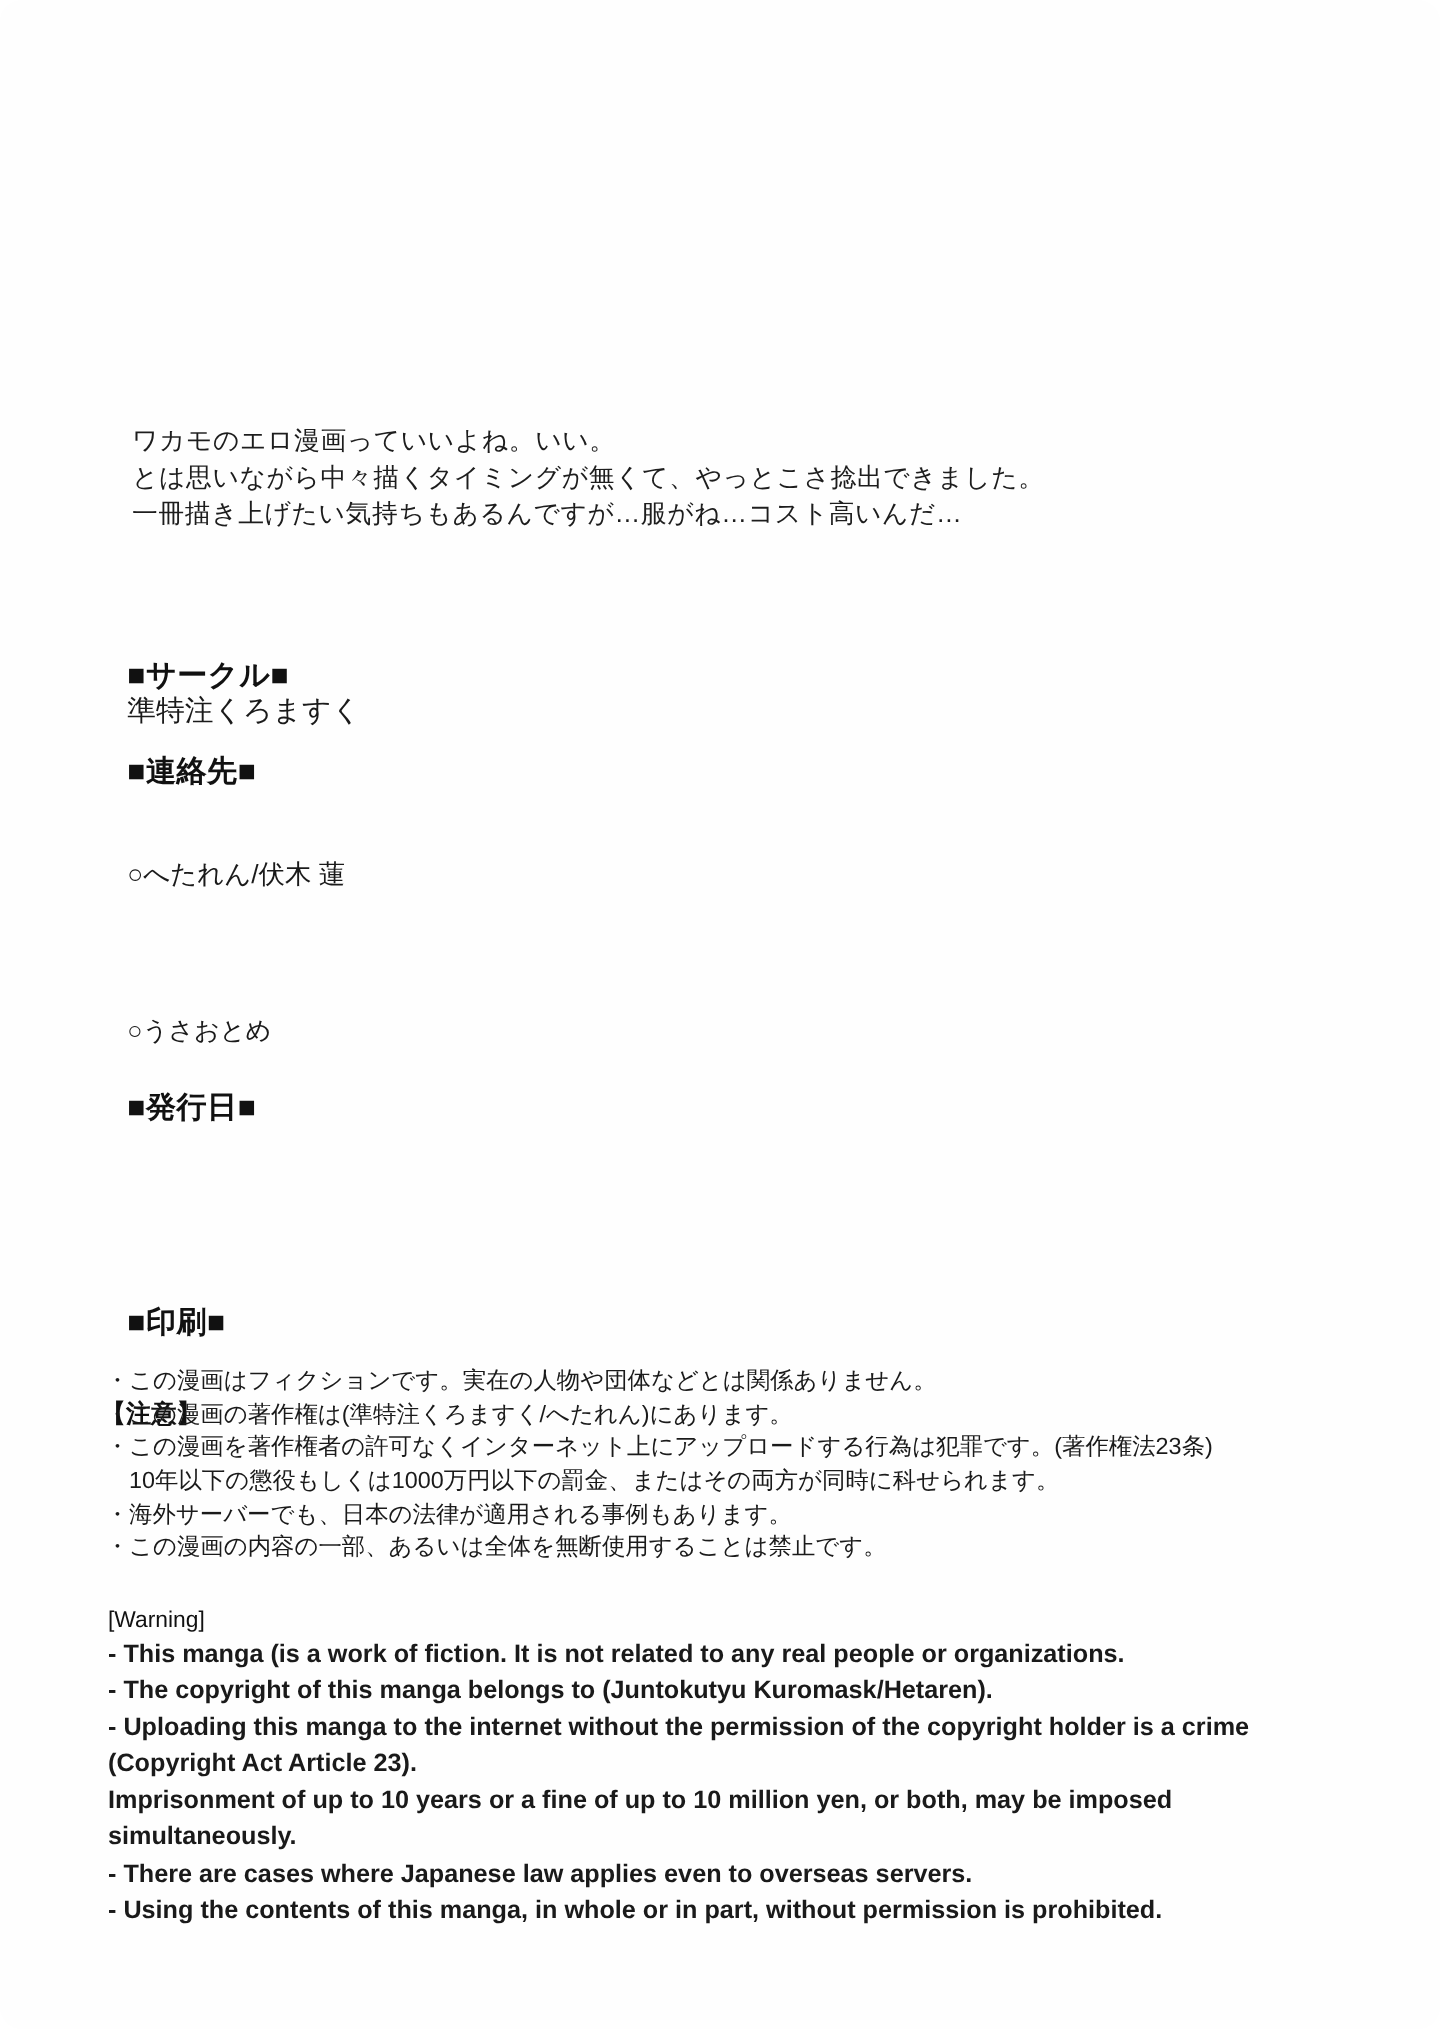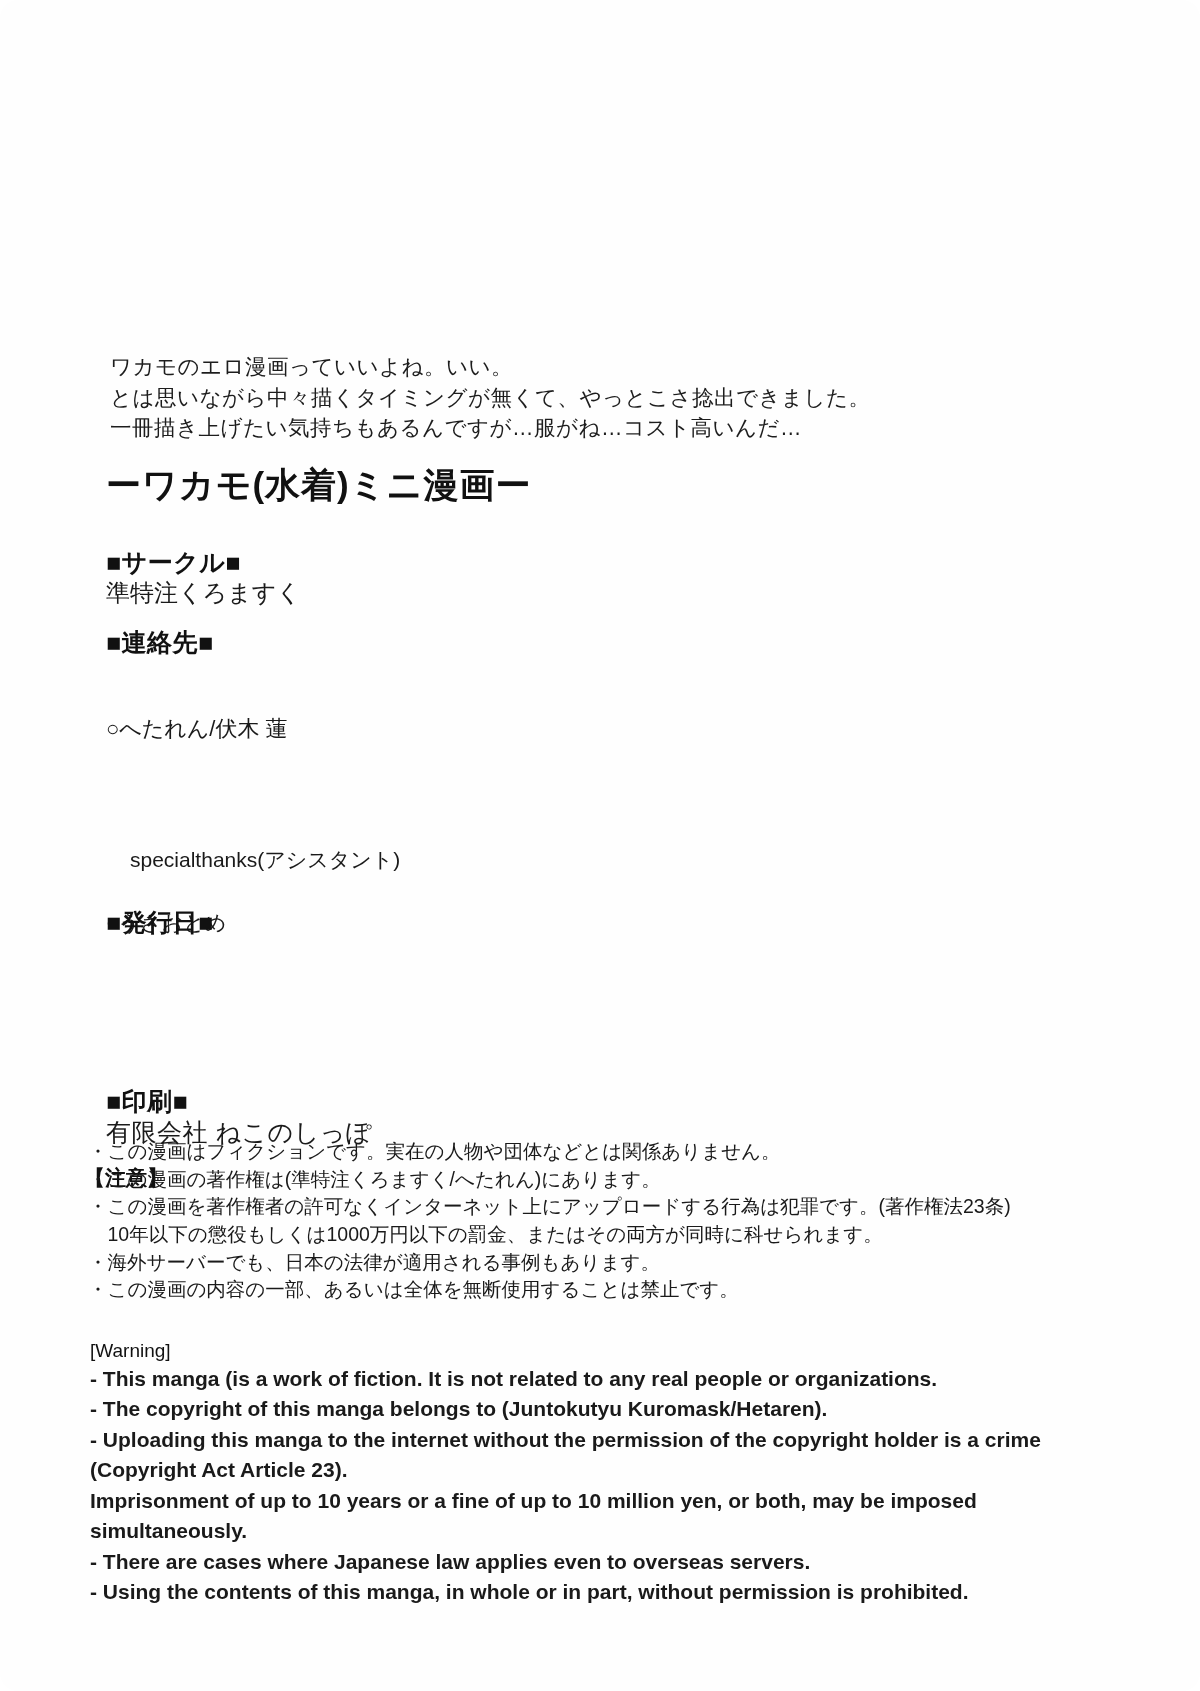--- a/index.html
+++ b/index.html
@@ -141,40 +141,37 @@
 </style>
 </head>
 <body>
 
 <div class="page">
 
   <div class="intro">ワカモのエロ漫画っていいよね。いい。
 とは思いながら中々描くタイミングが無くて、やっとこさ捻出できました。
 一冊描き上げたい気持ちもあるんですが…服がね…コスト高いんだ…</div>
 
-  <div class="main-title">ーワカモ(水着)ミニ漫画ー</div>
 
   <div class="sec-head" id="circle-head">■サークル■</div>
   <div class="sec-body" id="circle-body">準特注くろますく</div>
 
   <div class="sec-head" id="contact-head">■連絡先■</div>
 
   <div id="contact-block">
     <span id="contact-name">○へたれん/伏木 蓮</span>
   </div>
 
   <div id="thanks-block">
-    <span id="thanks-line1">specialthanks(アシスタント)</span>
     <span id="thanks-name">○うさおとめ</span>
   </div>
 
   <div class="sec-head" id="date-head">■発行日■</div>
 
   <div class="sec-head" id="print-head">■印刷■</div>
-  <div class="sec-body" id="print-body">有限会社 ねこのしっぽ</div>
 
   <div id="notice-head">【注意】</div>
   <div id="notice-body">・この漫画はフィクションです。実在の人物や団体などとは関係ありません。
 ・この漫画の著作権は(準特注くろますく/へたれん)にあります。
 ・この漫画を著作権者の許可なくインターネット上にアップロードする行為は犯罪です。(著作権法23条)
 　10年以下の懲役もしくは1000万円以下の罰金、またはその両方が同時に科せられます。
 ・海外サーバーでも、日本の法律が適用される事例もあります。
 ・この漫画の内容の一部、あるいは全体を無断使用することは禁止です。</div>
 
   <div id="warning-head">[Warning]</div>

